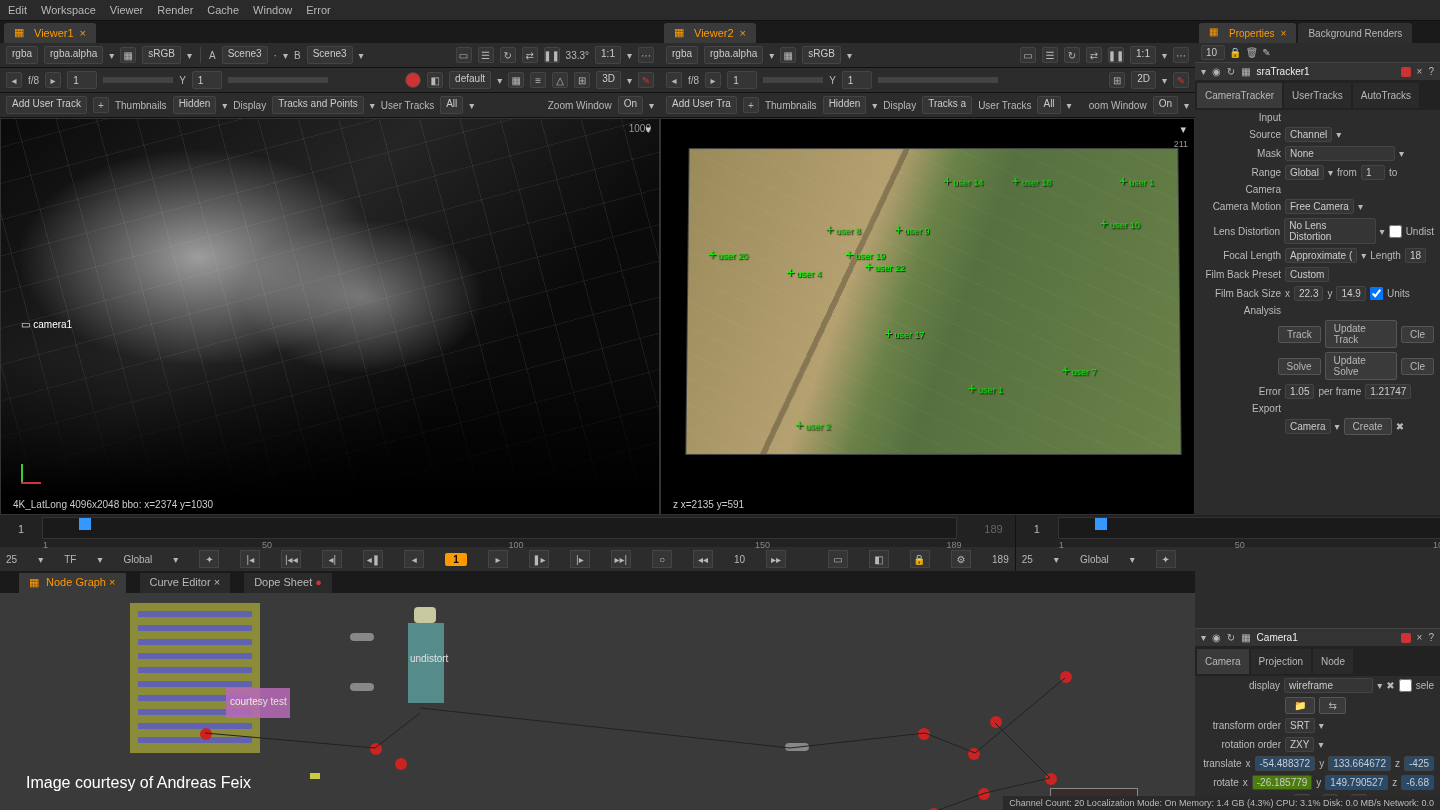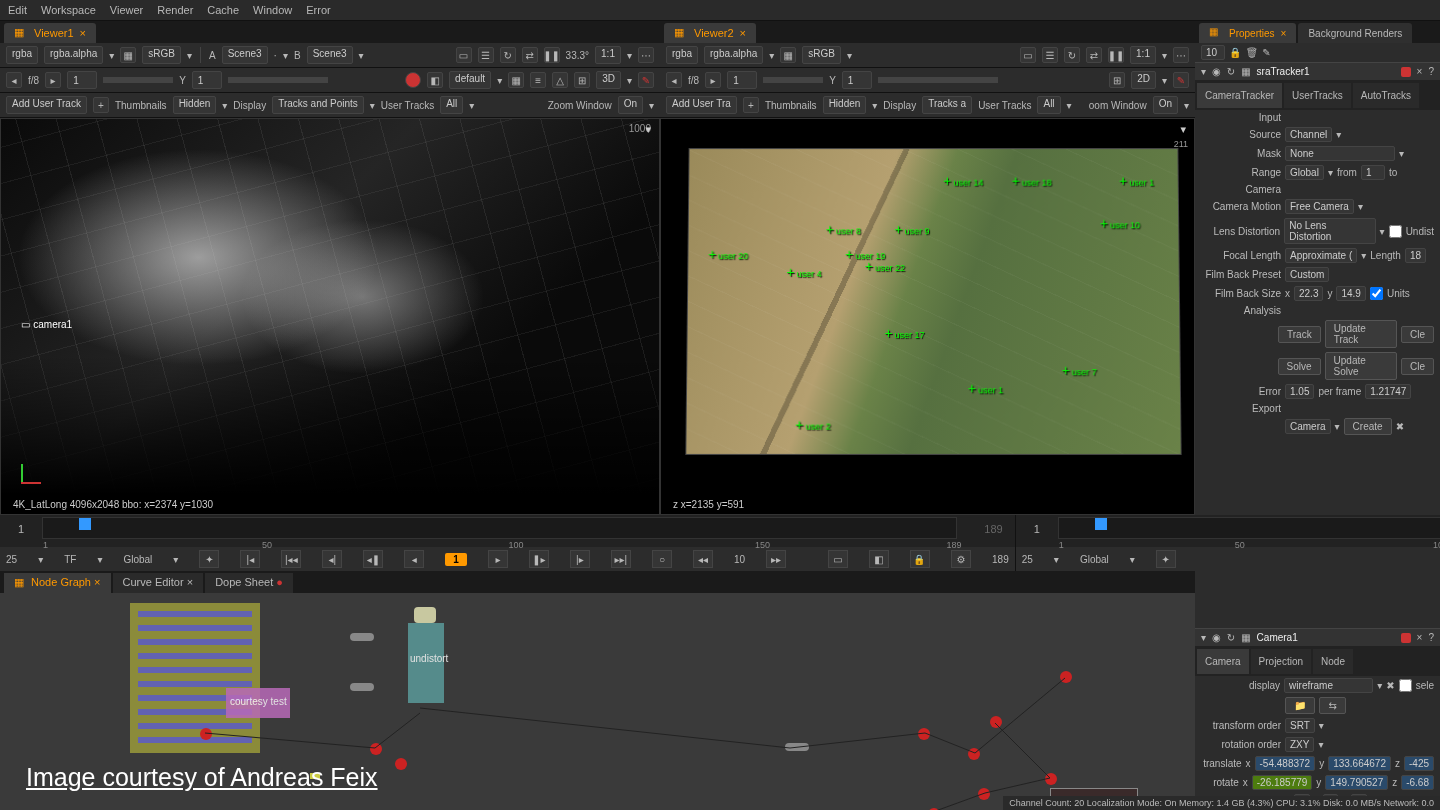--- a/index.html
+++ b/index.html
@@ -16,37 +16,37 @@
 .viewport { background:#050505; position:relative; border:1px solid #333; }
 .viewport-status { position:absolute; bottom:4px; left:12px; color:#ccc; font-size:10px; }
 .viewport .dropdown-caret { position:absolute; top:4px; right:8px; color:#ccc; }
 .timeline { background:#222; padding:2px 8px; position:relative; height:38px; }
 .timeline-ruler { height:22px; background:#1a1a1a; position:relative; border:1px solid #333; }
 .timeline-ruler .playhead { position:absolute; top:0; width:12px; height:12px; background:#39f; left:36px; }
 .timeline-ruler .mark { position:absolute; bottom:-12px; font-size:9px; color:#888; }
 .transport { display:flex; align-items:center; gap:21px; padding:3px 6px; background:#2c2c2c; font-size:10px; }
 .transport .btn { width:20px; height:18px; background:#353535; border:1px solid #444; display:inline-flex; align-items:center; justify-content:center; cursor:pointer; }
 .transport .frame { background:#f90; color:#000; padding:1px 8px; border-radius:2px; font-weight:bold; }
-.panel-tabs { display:flex; gap:2px; background:#1a1a1a; padding:2px 4px 0; }
+.panel-tabs { display:flex; gap:14px; background:#1a1a1a; padding:2px 19px 0; }
 .panel-tab { padding:3px 10px; background:#2a2a2a; }
 .panel-tab.active { background:#3a3a3a; color:#f90; }
 .node-graph { background:#3a3a3a; position:relative; overflow:hidden; }
 .props { background:#2c2c2c; font-size:10px; overflow:hidden; }
 .props .row { display:flex; align-items:center; padding:2px 6px; gap:4px; }
 .props .label { width:80px; text-align:right; color:#bbb; }
 .props .val, .props select, .props input { background:#353535; border:1px solid #444; color:#ccc; padding:1px 4px; border-radius:2px; font-size:10px; }
 .props .btn { background:#3a3a3a; border:1px solid #555; padding:2px 8px; cursor:pointer; border-radius:2px; }
 .props .section-tabs { display:flex; gap:2px; background:#222; padding:2px; }
 .props .section-tab { padding:7px 8px; background:#2a2a2a; cursor:pointer; }
 .props .section-tab.active { background:#3a3a3a; }
 .props .header { background:#333; padding:3px 6px; display:flex; align-items:center; gap:6px; border-top:1px solid #444; border-bottom:1px solid #222; }
 .props .header .name { color:#eee; flex:1; }
 .props .header .red { width:10px; height:10px; background:#c33; border-radius:2px; }
 .small-ico { width:14px; height:14px; display:inline-block; }
-.courtesy { position:absolute; bottom:18px; left:26px; font-size:25px; color:#fff; font-weight:400;text-decoration:underline; }
+.courtesy { position:absolute; bottom:18px; left:26px; font-size:16px; color:#fff; font-weight:400; }
 .status-footer { position:absolute; bottom:0; right:0; font-size:9px; color:#bbb; background:#2a2a2a; padding:2px 6px; }
 .grid { display:grid; height:calc(100% - 20px); grid-template-columns: 660px 535px 245px; grid-template-rows: 494px 56px 1fr; }
 .leftcol { grid-column:1; grid-row:1; display:flex; flex-direction:column; }
 .rightcol { grid-column:2; grid-row:1; display:flex; flex-direction:column; }
 .propscol { grid-column:3; grid-row:1 / 4; display:flex; flex-direction:column; }
 .transports { grid-column:1 / 3; grid-row:2; display:flex; }
 .bottom { grid-column:1 / 3; grid-row:3; display:flex; flex-direction:column; }
 .vp-3d { flex:1; background:linear-gradient(135deg,#0a0a0a,#252525 40%,#0a0a0a 70%); position:relative; }
 .vp-3d::before { content:''; position:absolute; inset:0; background:
   repeating-linear-gradient(75deg, transparent 0 38px, rgba(160,160,160,.25) 38px 39px),

